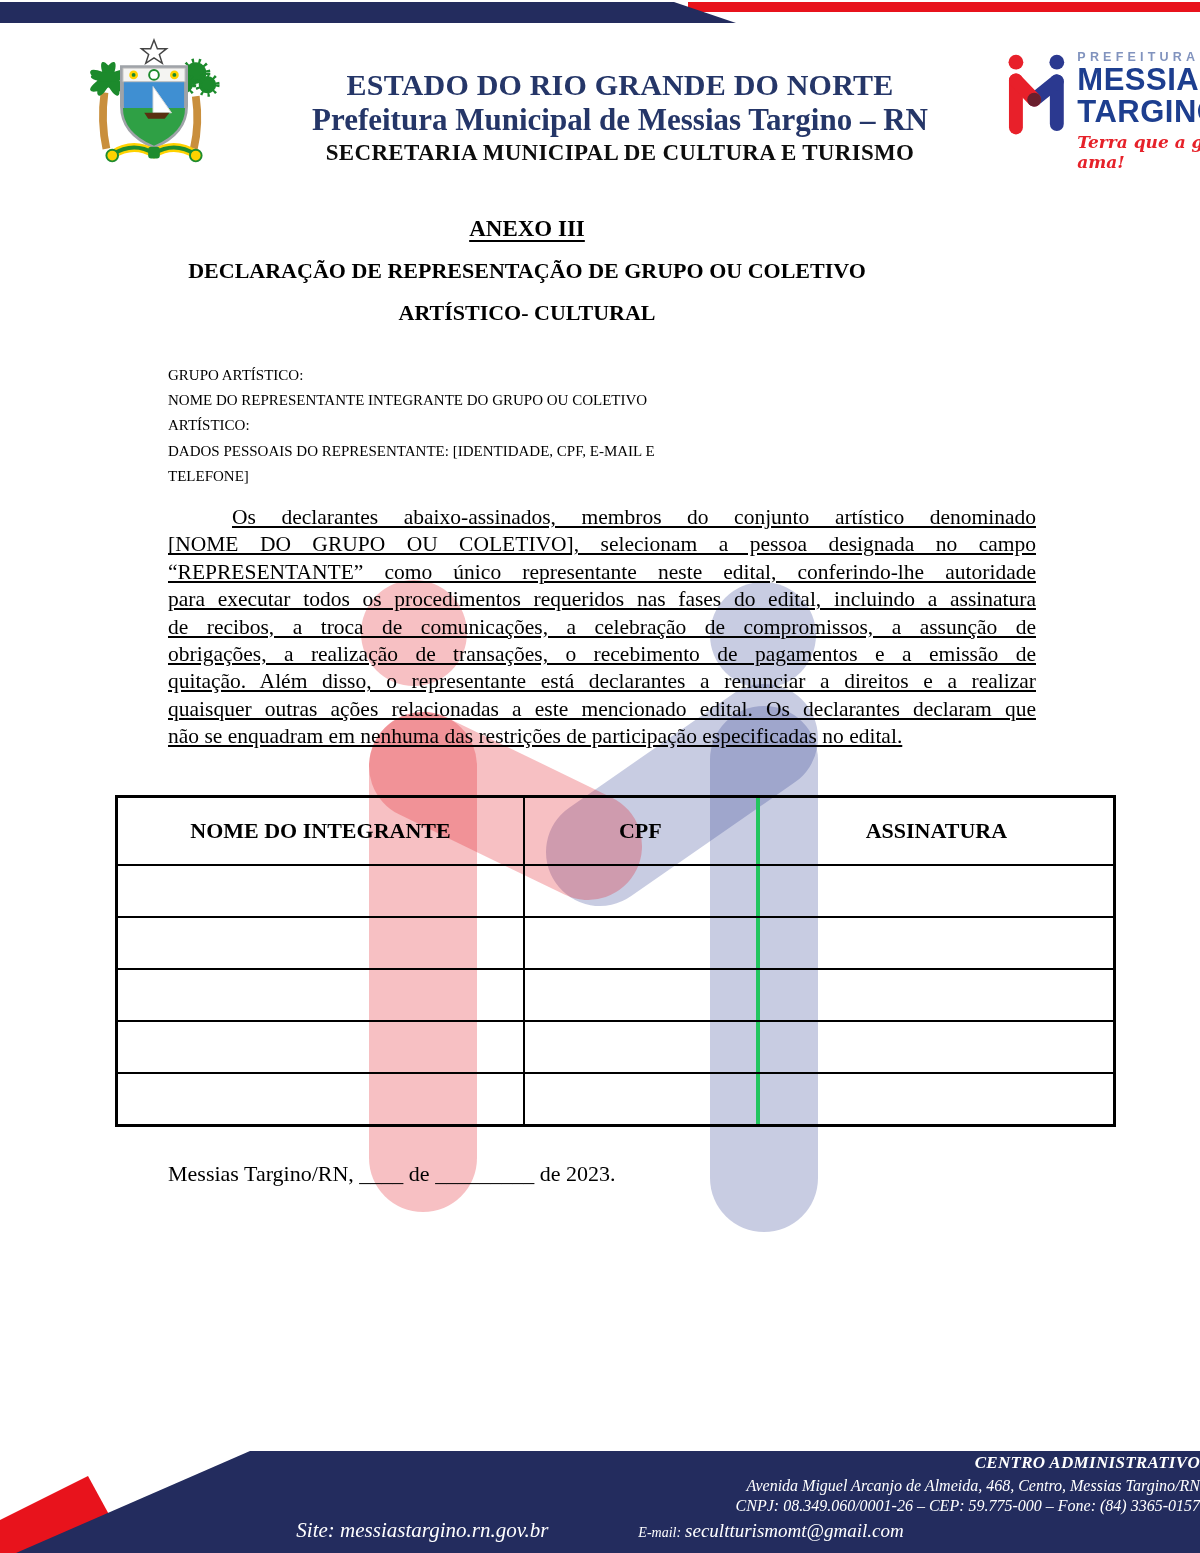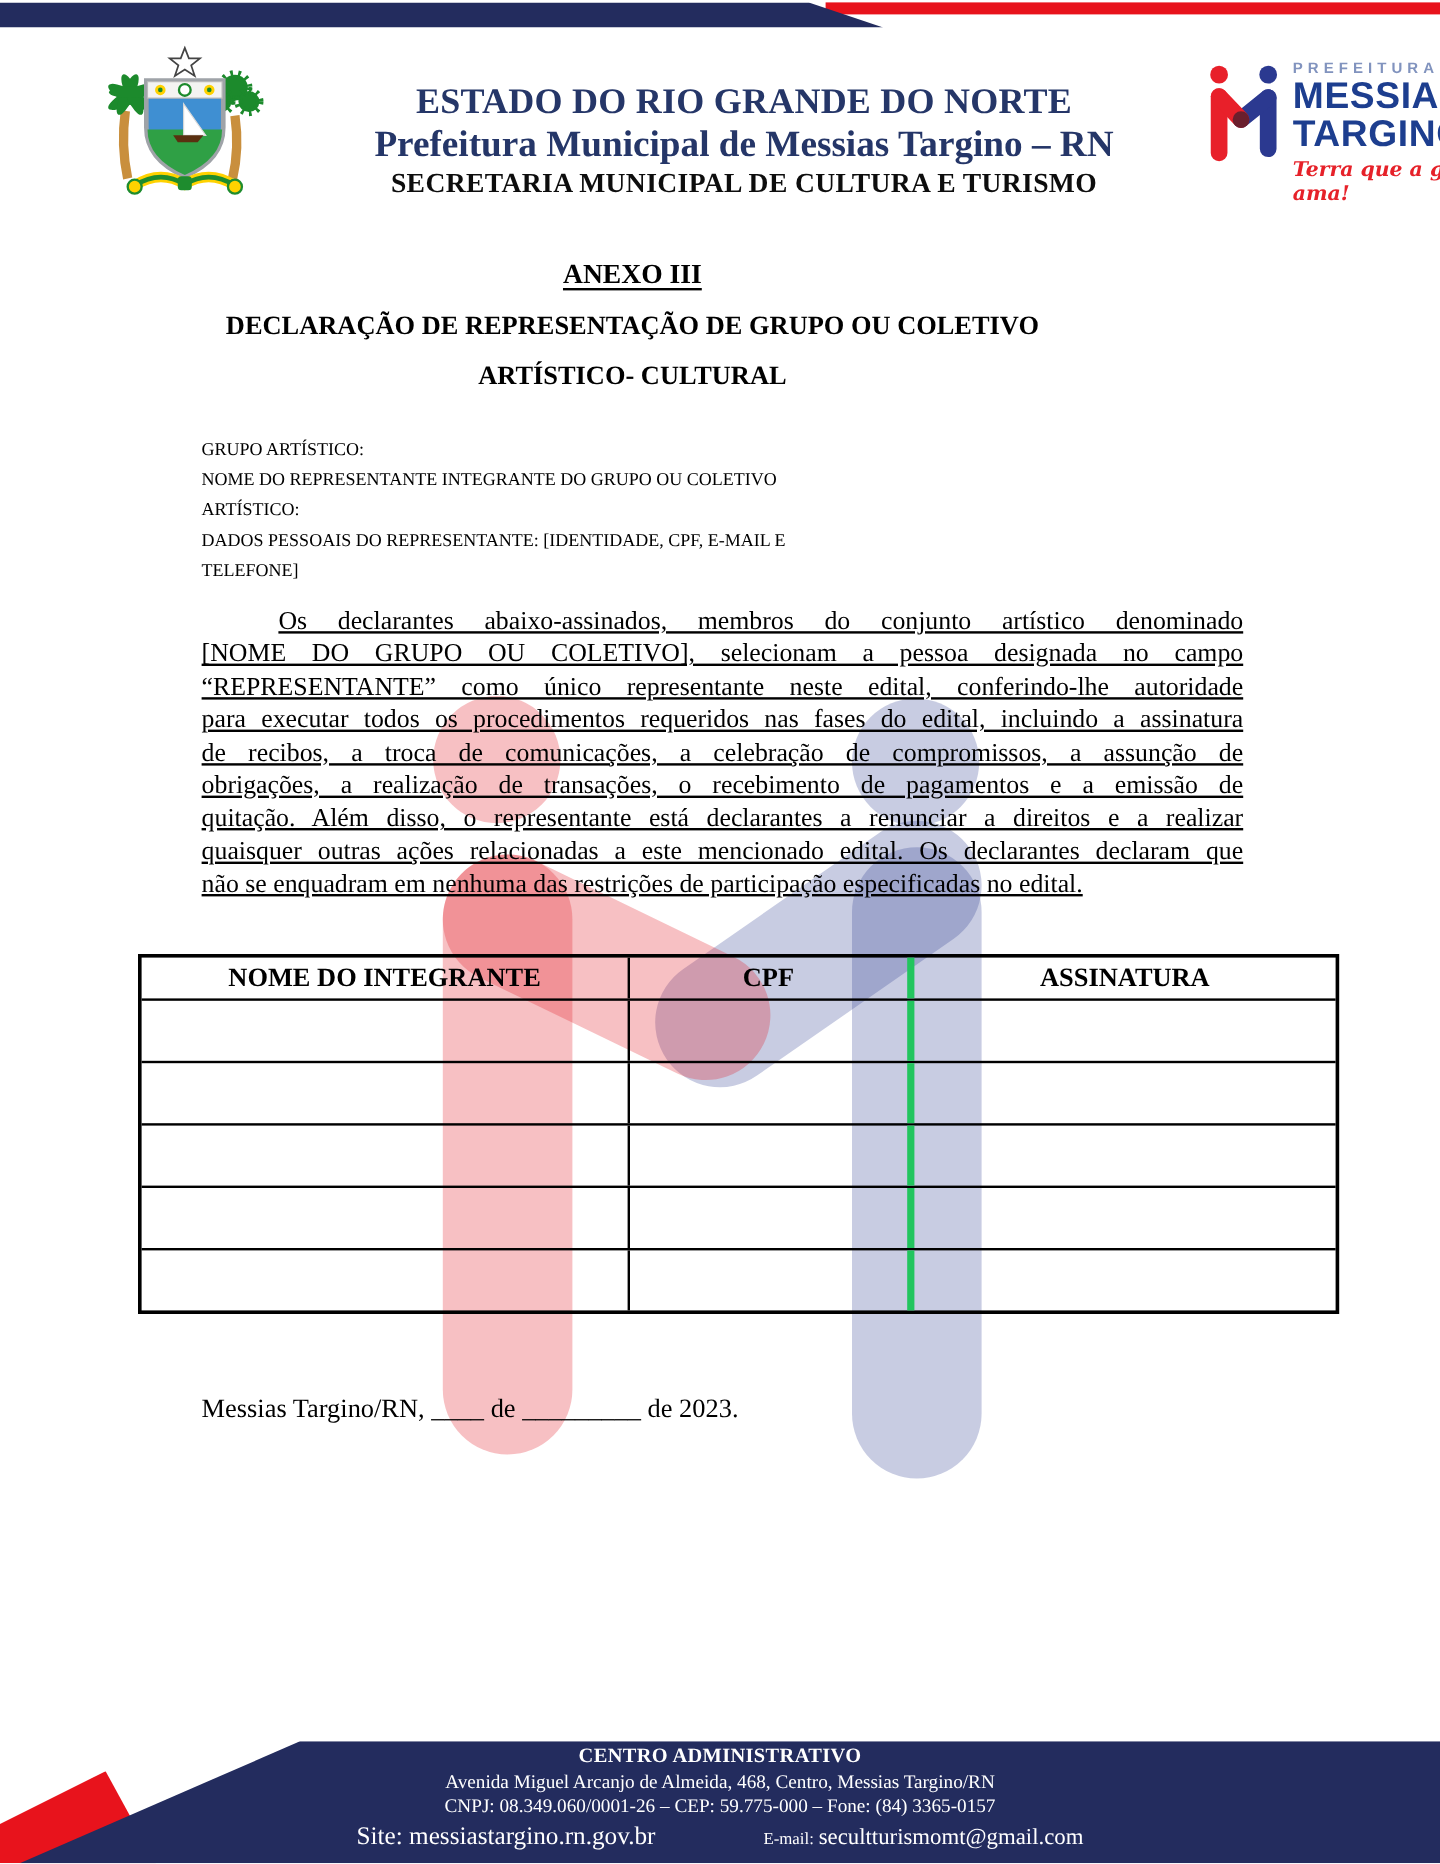--- a/index.html
+++ b/index.html
@@ -48,38 +48,38 @@
   
   .para { position:absolute; top:504px; left:168px; width:868px;text-decoration:underline; }
   .para-line { font-size:21.5px; line-height:27.4px; white-space:nowrap;
                text-align:justify; text-align-last:justify; }
   .para-line:first-child { text-indent:64px; }
   .para-line:last-child { text-align-last:left; }
 
   
   .doc-table { position:absolute; top:795px; left:115px; width:1001px; border:3px solid #000; }
   .t-row { display:flex; }
-  .t-head .t-cell { height:34px; font-weight:bold; font-size:22px;
+  .t-head .t-cell { height:66px; font-weight:bold; font-size:22px;
                     display:flex; align-items:center; justify-content:center; }
   .t-body .t-row { border-top:2px solid #000; }
   .t-body .t-cell { height:50px; }
   .c1 { flex:0 0 40.7%; }
   .c2 { flex:0 0 23.4%; border-left:2px solid #000; }
-  .c3 { flex:0 0 35.9%; border-left:6px solid #22c55e; }
+  .c3 { flex:0 0 35.9%; border-left:4px solid #22c55e; }
 
   
   .dateline { position:absolute; top:1161px; left:168px; font-size:22px; }
 
   
   .footer { position:absolute; left:0; bottom:0; width:1200px; height:113px; background:#fff; }
   .f-red  { position:absolute; inset:0; background:#E8131C;
             clip-path:polygon(88px 36px, 0 80px, 0 113px, 130px 113px); }
   .f-navy { position:absolute; inset:0; background:#232C5E;
             clip-path:polygon(250px 11px, 1200px 11px, 1200px 113px, 16px 113px); }
-  .f-text { position:absolute; left:0; right:0; top:13px; text-align:center; color:#ffffff; }
+  .f-text { position:absolute; left:0; right:0; top:13px; text-align:right; color:#ffffff;font-style:italic; }
   .f-title { font-size:17px; font-weight:bold; letter-spacing:0.3px; }
   .f-addr  { font-size:16px; margin-top:4px; }
   .f-cnpj  { font-size:16px; margin-top:2px; }
   .f-contact { display:flex; justify-content:center; align-items:baseline; gap:90px; margin-top:3px; }
   .f-site  { font-size:21px; }
   .f-email-label { font-size:14px; }
   .f-email-value { font-size:19px; }
 </style>
 </head>
 <body>

